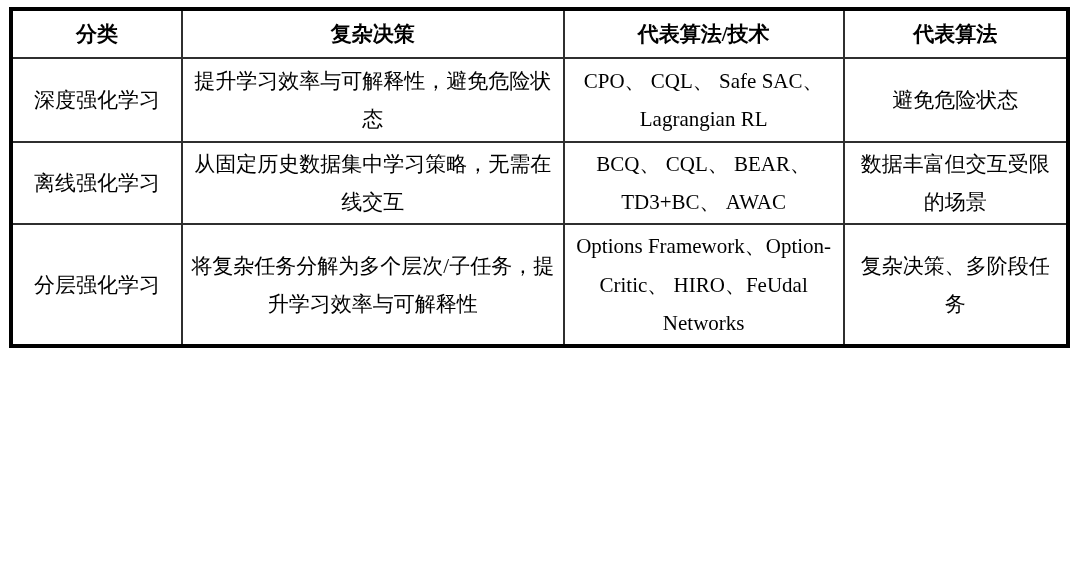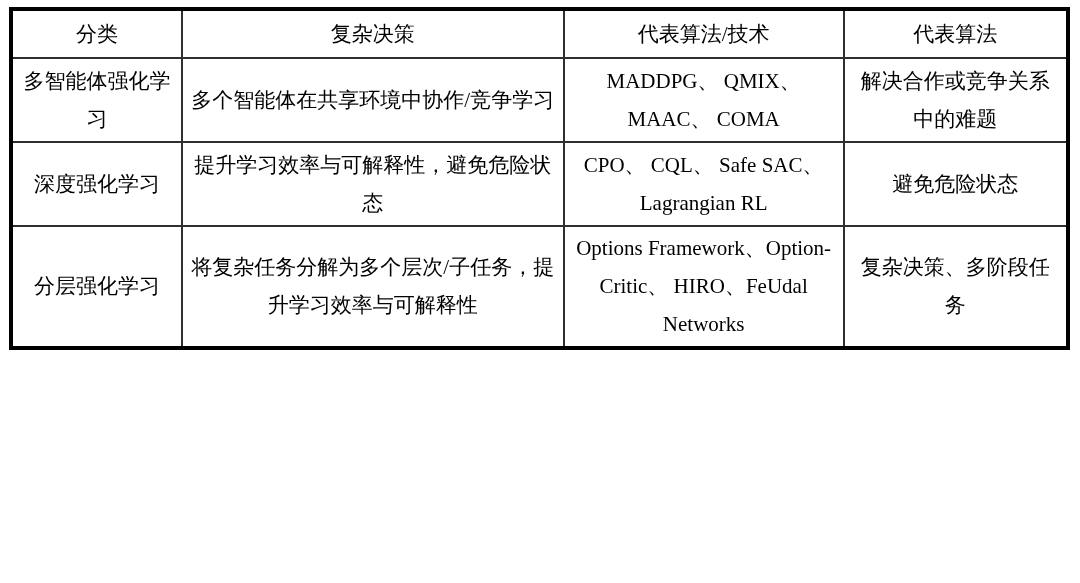--- a/index.html
+++ b/index.html
@@ -30,21 +30,21 @@
   .rl-table th, .rl-table td {
     border: 2px solid #2f2f2f;
     text-align: center;
     vertical-align: middle;
     font-size: 21px;
     line-height: 1.82;
     padding: 2px 6px;
     word-break: break-word;
   }
   .rl-table th {
-    font-weight: normal;
+    font-weight: bold;
     height: 42px;
   }
   tr.r1 td { height: 84px; }
   tr.r2 td { height: 78px; }
   tr.r3 td { height: 78px; }
   tr.r4 td { height: 78px; }
   tr.r5 td { height: 76px; }
   tr.r6 td { height: 110px; }
 </style>
 </head>
@@ -60,31 +60,31 @@
     </colgroup>
     <thead>
       <tr>
         <th>分类</th>
         <th>复杂决策</th>
         <th>代表算法/技术</th>
         <th>代表算法</th>
       </tr>
     </thead>
     <tbody>
-      <tr class="r2">
-        <td>多智能体强化学习</td>
-        <td>多个智能体在共享环境中协作/竞争学习</td>
-        <td>MADDPG、 QMIX、MAAC、 COMA</td>
-        <td>解决合作或竞争关系中的难题</td>
-      </tr>
       <tr class="r4">
         <td>深度强化学习</td>
         <td>提升学习效率与可解释性，避免危险状态</td>
         <td>CPO、 CQL、 Safe SAC、Lagrangian RL</td>
         <td>避免危险状态</td>
+      </tr>
+      <tr class="r5">
+        <td>离线强化学习</td>
+        <td>从固定历史数据集中学习策略，无需在线交互</td>
+        <td>BCQ、 CQL、 BEAR、TD3+BC、 AWAC</td>
+        <td>数据丰富但交互受限的场景</td>
       </tr>
       <tr class="r6">
         <td>分层强化学习</td>
         <td>将复杂任务分解为多个层次/子任务，提升学习效率与可解释性</td>
         <td>Options Framework、Option-Critic、 HIRO、FeUdal Networks</td>
         <td>复杂决策、多阶段任务</td>
       </tr>
     </tbody>
   </table>
 </div>

